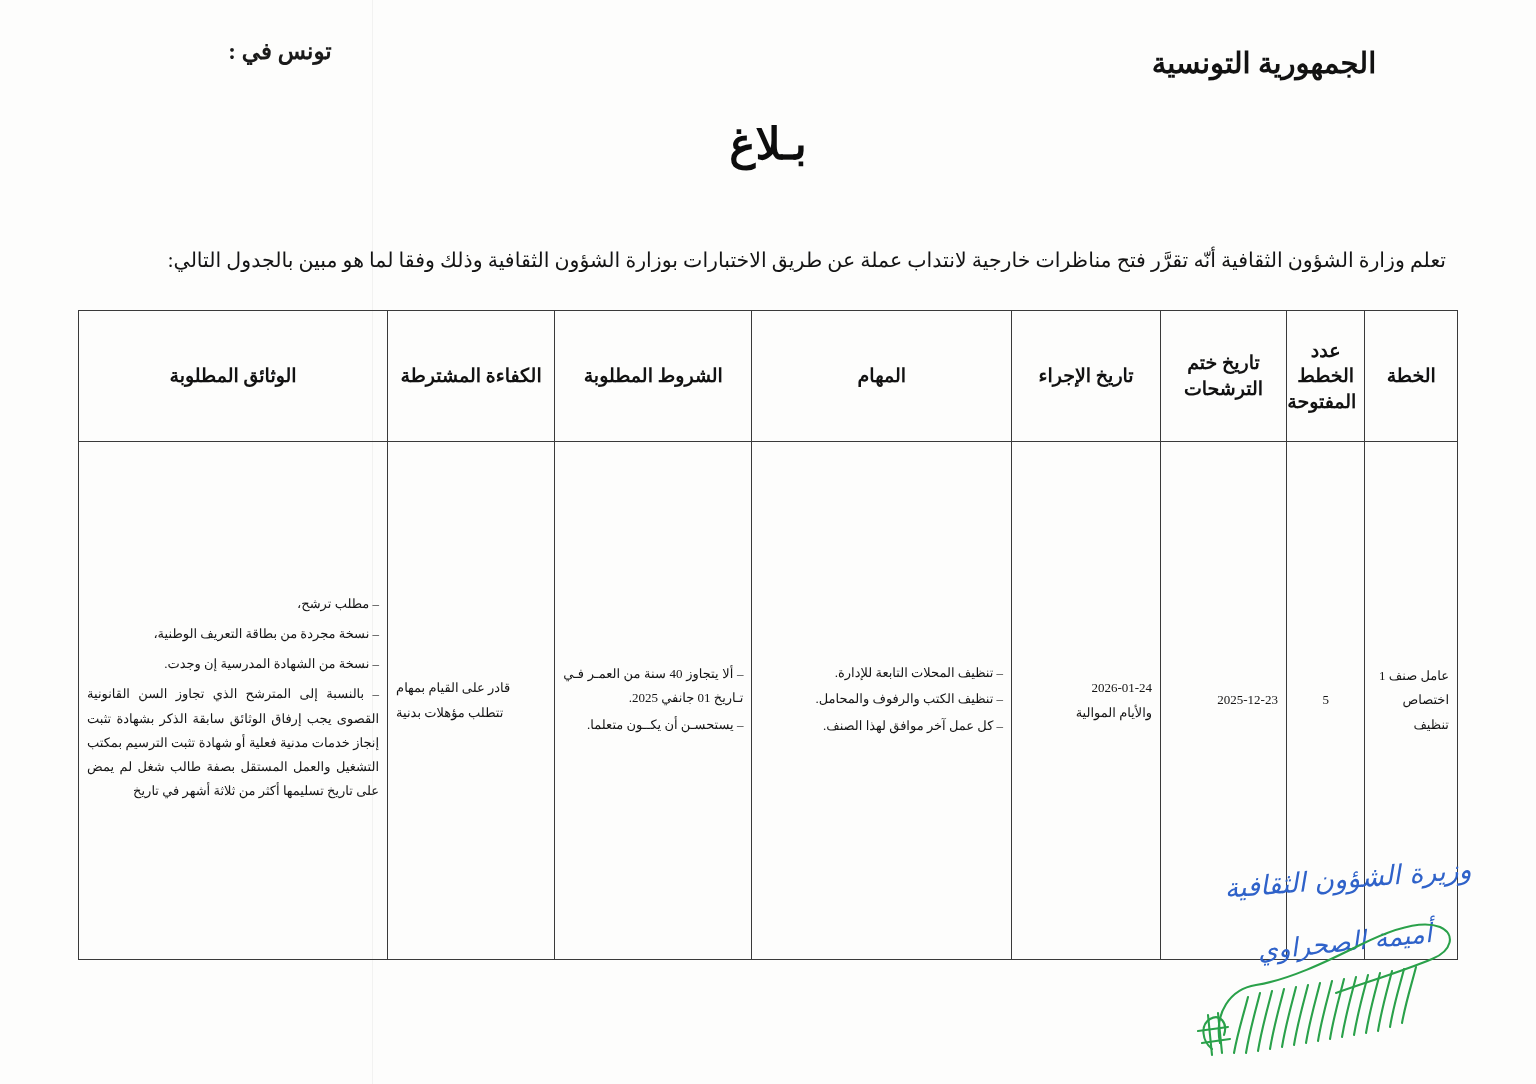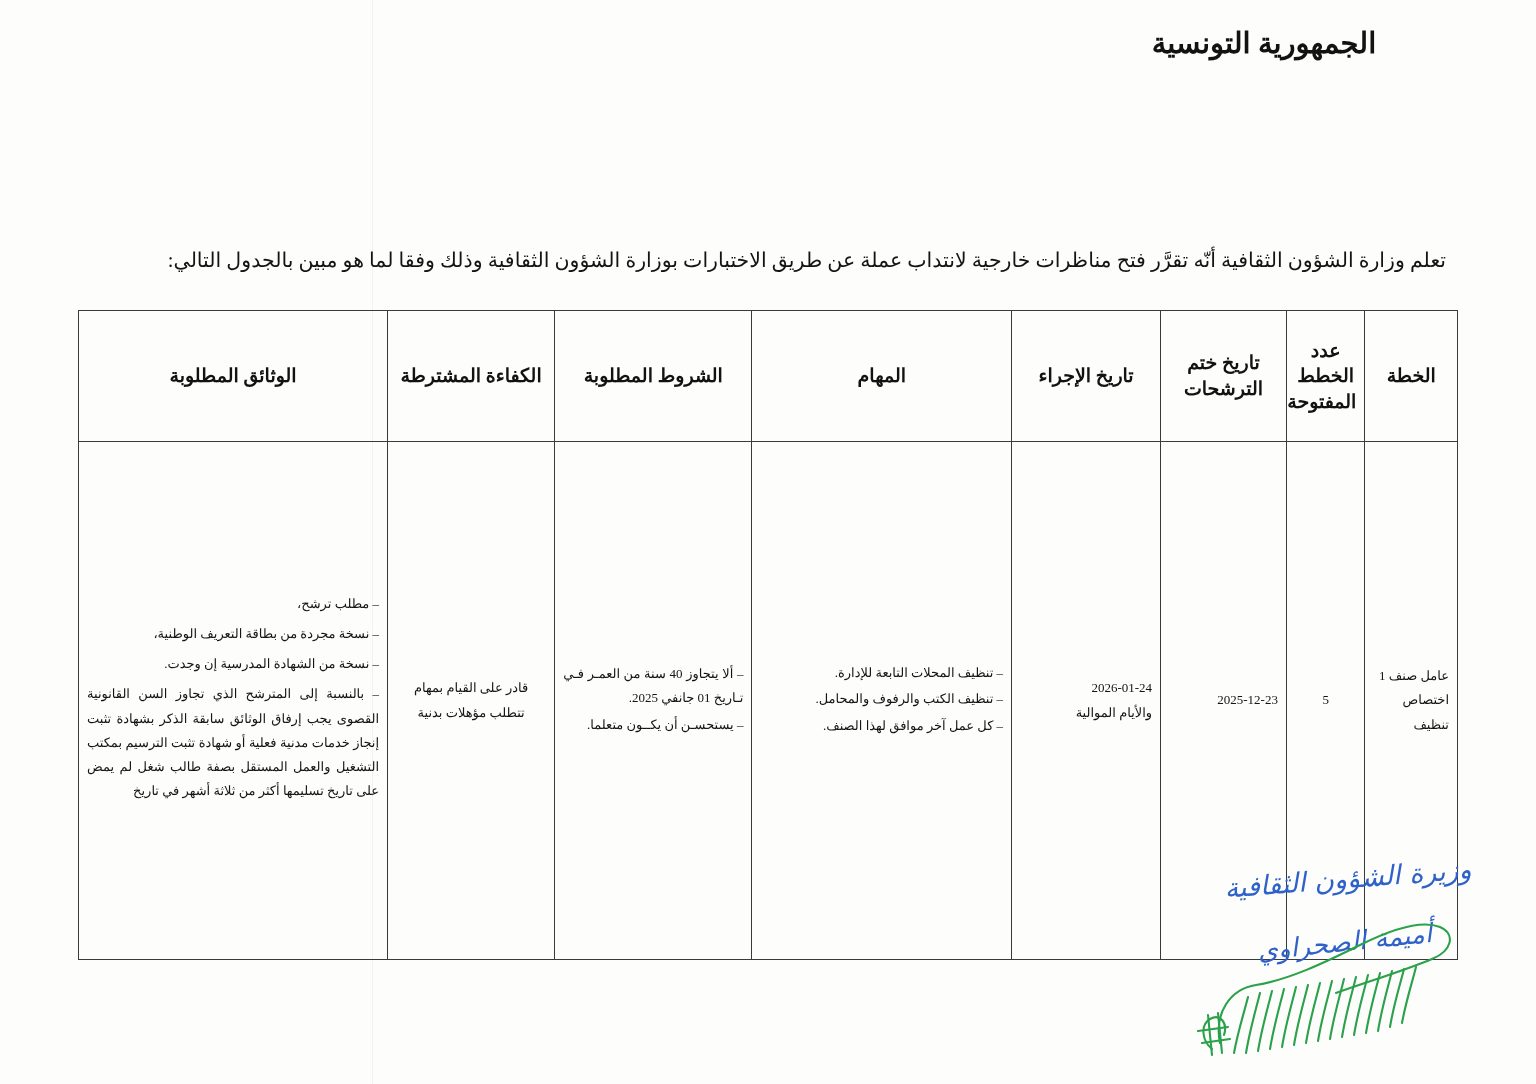--- a/index.html
+++ b/index.html
@@ -30,20 +30,21 @@
     right: 62px;
     text-align: center;
     width: 420px;
     line-height: 1.5;
   }
   .org-name {
     font-size: 29px;
     font-weight: bold;
     letter-spacing: 0.5px;
     color: #121212;
+    margin-top: 20px;
   }
   .ministry-name {
     font-size: 25px;
     font-weight: normal;
     color: #1a1a1a;
     margin-top: 2px;
   }
 
   .header-left {
     position: absolute;
@@ -147,21 +148,21 @@
   td.cell-docs {
     text-align: justify;
     text-align-last: right;
     vertical-align: top;
     padding-top: 10px;
   }
   td.cell-tasks { vertical-align: middle; }
   td.cell-cond  { vertical-align: middle; }
 
   td.cell-skill {
-    text-align: center;
+    text-align: left;
     vertical-align: middle;
     line-height: 2;
   }
 
   .bullet-line {
     display: block;
     margin-bottom: 2px;
     text-align: justify;
     text-align-last: right;
   }
@@ -224,21 +225,23 @@
 <body>
 
 <div class="page">
 
   <div class="scan-line" style="left:372px;"></div>
 
   <div class="header-right">
     <div class="org-name">الجمهورية التونسية</div>
   </div>
 
-
+  <div class="header-left">تونس في :</div>
+
+  <div class="doc-title">بـلاغ</div>
 
   <div class="intro">تعلم وزارة الشؤون الثقافية أنّه تقرَّر فتح مناظرات خارجية لانتداب عملة عن طريق الاختبارات بوزارة الشؤون الثقافية وذلك وفقا لما هو مبين بالجدول التالي:</div>
 
   <div class="tbl-wrap">
     <table class="notice">
       <colgroup>
         <col class="col-plan">
         <col class="col-count">
         <col class="col-close">
         <col class="col-date">

